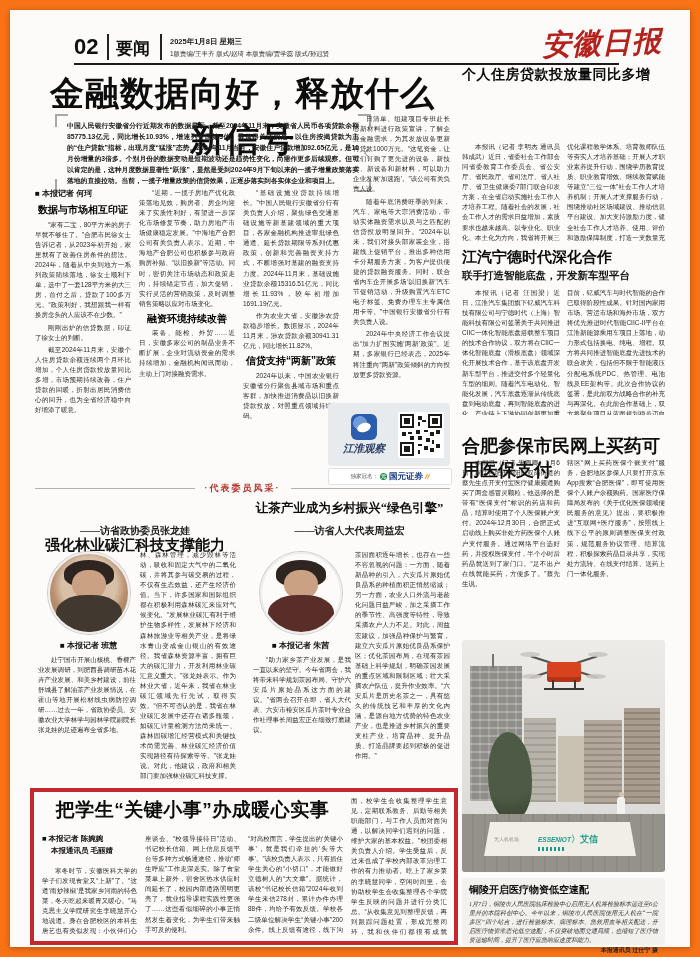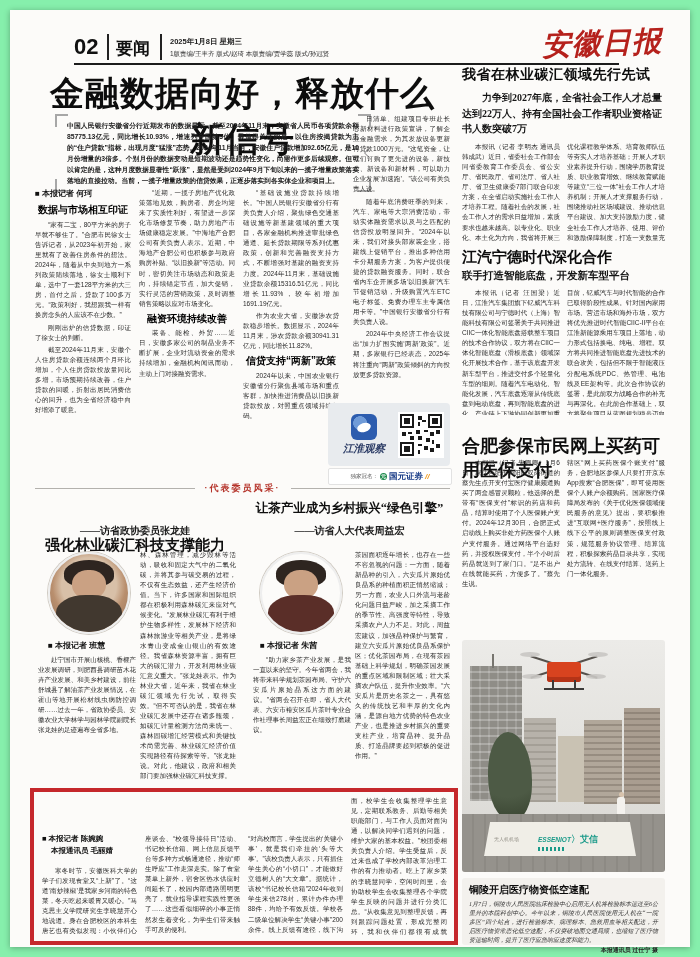--- a/index.html
+++ b/index.html
@@ -1,16 +1,16 @@
 <!DOCTYPE html>
 <html><head>
 <meta charset="utf-8">
 <style>
   html,body{margin:0;padding:0;background:#d9d7d2;width:700px;height:957px;overflow:hidden;}
-  #stage{position:relative;width:700px;height:957px;background:#86efac;font-family:"Liberation Sans",sans-serif;}
+  #stage{position:relative;width:700px;height:957px;background:#f97316;font-family:"Liberation Sans",sans-serif;}
   #paper{position:absolute;left:10px;top:10px;width:680px;height:937px;background:#fcfbf9;box-shadow:0 1px 6px rgba(0,0,0,.3);}
   .abs{position:absolute;}
   
   .hdr-num{left:64px;top:24px;font-size:22px;font-weight:bold;color:#111;}
   .vbar{width:2px;background:#222;}
   .hdr-sec{left:106px;top:27px;font-size:17px;font-weight:bold;color:#111;}
   .hdr-meta{left:160px;top:27px;width:260px;color:#222;}
   .hdr-meta .l1{font-size:7.5px;font-weight:bold;margin-bottom:3px;}
   .hdr-meta .l2{font-size:6.5px;color:#333;}
   .masthead{left:520px;top:14px;width:132px;text-align:right;font-family:"DejaVu Serif",serif;font-style:italic;font-weight:bold;font-size:29px;color:#b5211c;letter-spacing:1px;transform:rotate(-2deg);}
@@ -19,21 +19,21 @@
   .main-hl{left:25px;top:61px;width:415px;text-align:center;font-size:34px;font-weight:900;letter-spacing:1px;color:#0d0d0d;}
   .intro-box{left:45px;top:104px;width:292px;height:66px;padding:6px 12px;font-size:6.8px;line-height:1.62;font-weight:600;color:#222;text-align:justify;overflow:hidden;}
   .corner{position:absolute;width:11px;height:11px;}
   .c-tl{left:0;top:0;border-left:2px solid #a7a7a7;border-top:2px solid #a7a7a7;}
   .c-tr{right:0;top:0;border-right:2px solid #a7a7a7;border-top:2px solid #a7a7a7;}
   .c-bl{left:0;bottom:0;border-left:2px solid #a7a7a7;border-bottom:2px solid #a7a7a7;}
   .c-br{right:0;bottom:0;border-right:2px solid #a7a7a7;border-bottom:2px solid #a7a7a7;}
   .diamond{position:absolute;right:-5px;top:50%;margin-top:-5px;width:8px;height:8px;border:1.5px solid #9a9a9a;background:#fcfbf9;transform:rotate(45deg);}
   .col{font-size:6.5px;line-height:1.55;color:#2a2a2a;text-align:justify;overflow:hidden;}
   .col p{margin:0 0 2px;text-indent:2em;}
-  .byline{font-size:8px;font-weight:bold;color:#111;margin:0 0 5px;text-indent:0 !important;}
+  .byline{font-size:8px;font-weight:bold;color:#111;margin:0 12px 5px;text-indent:0 !important;}
   .subhead{font-size:10px;font-weight:bold;color:#000;text-align:center;text-indent:0 !important;margin:6px 0 5px;}
   
   .promo{left:318px;top:393px;width:122px;height:63px;background:#e8ebee;border-radius:4px;display:flex;align-items:center;justify-content:space-between;padding:4px 6px;box-sizing:border-box;}
   .promo-left{width:60px;text-align:center;}
   .jh-logo{width:26px;height:26px;margin:0 auto 2px;border-radius:6px;background:radial-gradient(circle at 35% 35%,#6f9bd8 0 28%,#2c5cae 30% 100%);position:relative;}
   .jh-logo::after{content:"";position:absolute;left:6px;top:9px;width:14px;height:9px;border-radius:50%;background:#fff;transform:rotate(-18deg);}
   .jh-name{font-family:"DejaVu Serif",serif;font-style:italic;font-weight:bold;font-size:10.5px;color:#2d3d66;}
   .qr{width:42px;height:42px;background:#fff;padding:2px;}
   .sponsor{left:318px;top:458px;width:122px;height:15px;background:#fff;border:1px solid #e2e2e2;border-radius:2px;display:flex;align-items:center;justify-content:center;gap:2px;}
   .sponsor .pre{font-size:5.5px;color:#555;}
@@ -186,39 +186,39 @@
   </div>
   <div class="abs byline" style="left:250px;top:630px;width:100px;">■ 本报记者 朱茜</div>
   <div class="abs col" style="left:243px;top:645px;width:98px;height:125px;">
     <p>“助力家乡茶产业发展，是我一直以来的坚守。今年省两会，我将带来科学规划茶园布局、守护六安瓜片原始品系这方面的建议。”省两会召开在即，省人大代表、六安市裕安区瓜片茶叶专业合作社理事长周益宏正在细致打磨建议。</p>
   </div>
   <div class="abs col" style="left:345px;top:540px;width:95px;height:230px;">
     <p style="text-indent:0;">茶园面积逐年增长，也存在一些不容忽视的问题：一方面，随着新品种的引入，六安瓜片原始优良品系的种植面积正悄然缩减；另一方面，农业人口外流与老龄化问题日益严峻，加之采摘工作的季节性、高强度等特性，导致采摘农户人力不足。对此，周益宏建议，加强品种保护与繁育，建立六安瓜片原始优良品系保护区；优化茶园布局，在现有茶园基础上科学规划，明确茶园发展的重点区域和限制区域；壮大采摘农户队伍，提升作业效率。“六安瓜片是历史名茶之一，具有悠久的传统技艺和丰厚的文化内涵，是源自地方优势的特色农业产业，也是推进乡村振兴的重要支柱产业，培育品种、提升品质、打造品牌要起到积极的促进作用。”</p>
   </div>
 
   <div class="abs redbox"></div>
+  <div class="abs bottom-hl">把学生“关键小事”办成暖心实事</div>
   <div class="abs b-byline">
     <div>■ 本报记者 陈婉婉</div>
     <div class="ind">本报通讯员 毛丽婧</div>
   </div>
   <div class="abs col" style="left:32px;top:856px;width:95px;height:70px;">
     <p>寒冬时节，安徽医科大学的学子们发现食堂又“上新”了。“这道‘南炒辣椒’是我家乡河南的特色菜，冬天吃起来暖胃又暖心。”马克思主义学院研究生李晓慧开心地说道。身在合肥校区的本科生唐艺也有类似发现：小伙伴们心心念念的烤物和小火锅出现在食堂窗口。这些心愿达成，来自于之前的征集学生意见清单。2024年以来，安医大开展“师生呼应解难题”行动，通过“我与书记面对面”</p>
   </div>
   <div class="abs col" style="left:135px;top:824px;width:95px;height:102px;">
     <p style="text-indent:0;">座谈会、“校领导接待日”活动、书记校长信箱、网上信息反馈平台等多种方式畅通途径，推动“师生呼应”工作走深走实。除了食堂菜单上新外，宿舍区热水供应时间延长了，校园内部道路照明更亮了，就业指导课程实践性更强了……这些看似细碎的小事正悄然发生着变化，为学生们带来触手可及的便利。</p>
   </div>
   <div class="abs col" style="left:238px;top:824px;width:95px;height:102px;">
     <p style="text-indent:0;">“对高校而言，学生提出的‘关键小事’，就是我们牵挂的‘头等大事’。”该校负责人表示，只有抓住学生关心的“小切口”，才能做好立德树人的“大文章”。据统计，该校“书记校长信箱”2024年收到学生来信278封，累计办件办理88件，均给予有效反馈。学校各二级单位解决学生“关键小事”200余件。线上反馈有途径，线下沟通有保障。2024年10月，该校新医科中心（新校区）启用，本科新生中3100余人入住该校区。</p>
   </div>
   <div class="abs col" style="left:341px;top:786px;width:96px;height:140px;">
     <p style="text-indent:0;">面，校学生会收集整理学生意见，定期联系教务、后勤等相关职能部门，与工作人员面对面沟通，以解决同学们遇到的问题，维护大家的基本权益。”校团委相关负责人介绍。学生受益后，反过来也成了学校内部改革治理工作的有力推动者。吃上了家乡菜的李晓慧同学，空闲时间里，会协助校学生会收集整理各个学院学生反映的问题并进行分类汇总。“从收集意见到整理反馈，再到跟踪问题处置，形成完整闭环，我和伙伴们都很有成就感。”新的一年，学校将在充分解决学生反映集中的突出问题基础上，举一反三、自查自纠、建章立制，努力做到回应一个诉求、解决一类问题、提升一个领域。</p>
   </div>
 
-  <div class="abs r-hl1">我省在林业碳汇领域先行先试</div>
-  <div class="abs r-sub1">力争到2027年底，全省社会工作人才总量达到22万人、持有全国社会工作者职业资格证书人数突破7万</div>
+  <div class="abs r-hl1">个人住房贷款投放量同比多增</div>
   <div class="abs col" style="left:452px;top:132px;width:98px;height:100px;">
     <p>本报讯（记者 李明杰 通讯员 韩成武）近日，省委社会工作部会同省委教育工作委员会、省公安厅、省民政厅、省司法厅、省人社厅、省卫生健康委7部门联合印发方案，在全省启动实施社会工作人才培养工程。随着社会的发展，社会工作人才的需求日益增加，素质要求也越来越高。以专业化、职业化、本土化为方向，我省将开展三项提升行动：开展学科专业建设提升行动，围绕加强学科专业建设……</p>
   </div>
   <div class="abs col" style="left:557px;top:132px;width:98px;height:100px;">
     <p style="text-indent:0;">优化课程教学体系、培育教师队伍等夯实人才培养基础；开展人才职业素养提升行动，围绕学历教育提质、职业教育增效、继续教育赋能等建立“三位一体”社会工作人才培养机制；开展人才支撑服务行动，围绕推动社区场域建设、推动信息平台建设、加大支持激励力度，健全社会工作人才培养、使用、评价和激励保障制度，打造一支数量充足、结构合理、素质优良的社会工作者队伍，为奋力谱写中国式现代化安徽篇章提供社会工作人才支撑。</p>
   </div>
 
   <div class="abs r-hl2">江汽宁德时代深化合作</div>
   <div class="abs r-sub2">联手打造智能底盘，开发新车型平台</div>
   <div class="abs col" style="left:452px;top:278px;width:98px;height:127px;">

